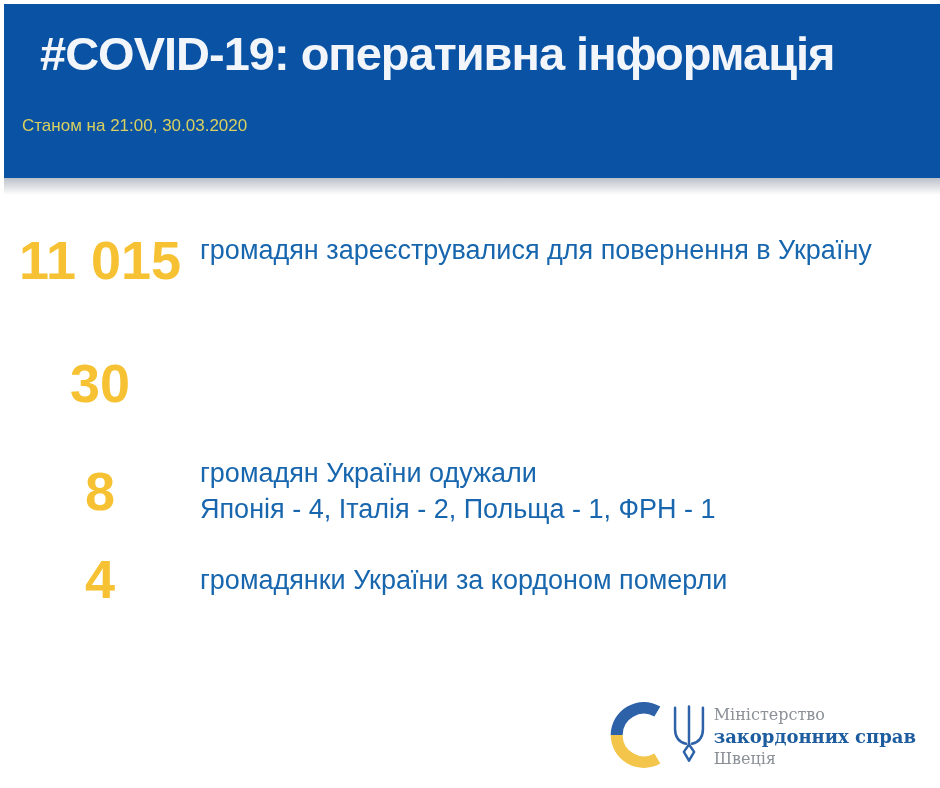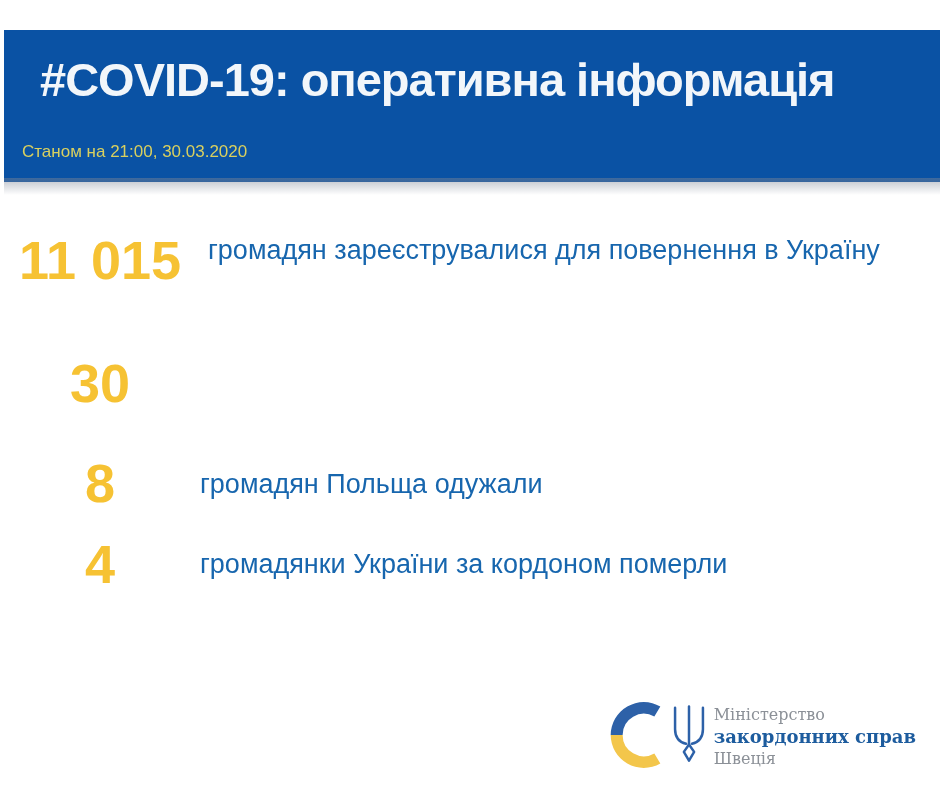--- a/index.html
+++ b/index.html
@@ -2,41 +2,40 @@
 <html><head>
 <meta charset="utf-8">
 <style>
   html,body { margin:0; padding:0; }
   body {
     width:940px; height:788px; position:relative; overflow:hidden;
     background:#ffffff;
     font-family:"Liberation Sans", sans-serif;
   }
   .banner {
-    position:absolute; top:4px; left:4px; right:0; height:152px;
+    position:absolute; top:4px; left:4px; right:0; height:174px;
     background:var(--banner-blue,#0a52a4);
-    margin-top:26px;
   }
   .banner-title {
     position:absolute; left:36px; top:22px;
     font-size:47px; font-weight:bold; letter-spacing:-1px;
     color:var(--title-white,#f2f6fa); white-space:nowrap;
   }
   .banner-sub {
     position:absolute; left:18px; top:112px;
     font-size:17px; color:var(--date-yellow,#d9d05f);
   }
   .banner-shadow {
     position:absolute; top:178px; left:4px; right:0; height:17px;
     background:linear-gradient(to bottom, rgba(120,130,148,0.50), rgba(255,255,255,0));
   }
   .stats { position:absolute; top:232px; left:0; width:940px; }
   .stat-row { display:flex; align-items:flex-start; }
   .stat-row.center { align-items:center; }
-  .row-1 { margin-bottom:40px;gap:8px; }
+  .row-1 { margin-bottom:40px; }
   .row-2 { margin-bottom:44px; }
   .row-3 { margin-bottom:24px; }
   .stat-num {
     flex:0 0 200px; width:200px; text-align:center;
     font-size:54px; font-weight:bold; line-height:1.05;
     color:var(--number-yellow,#f6c233);
   }
   .row-2 .stat-num { padding-top:26px; }
   .stat-text {
     flex:1; padding-right:20px;
@@ -68,21 +67,22 @@
     <div class="stat-text justify">громадян зареєструвалися для повернення в Україну</div>
   </div>
 
   <div class="stat-row row-2">
     <div class="stat-num">30</div>
   </div>
 
   <div class="stat-row row-3 center">
     <div class="stat-num">8</div>
     <div class="stat-text">
-      <div>громадян Польща одужали</div>
+      <div>громадян України одужали</div>
+      <div>Японія - 4, Італія - 2, Польща - 1, ФРН - 1</div>
     </div>
   </div>
 
   <div class="stat-row row-4 center">
     <div class="stat-num">4</div>
     <div class="stat-text">громадянки України за кордоном померли</div>
   </div>
 
 </div>
 

